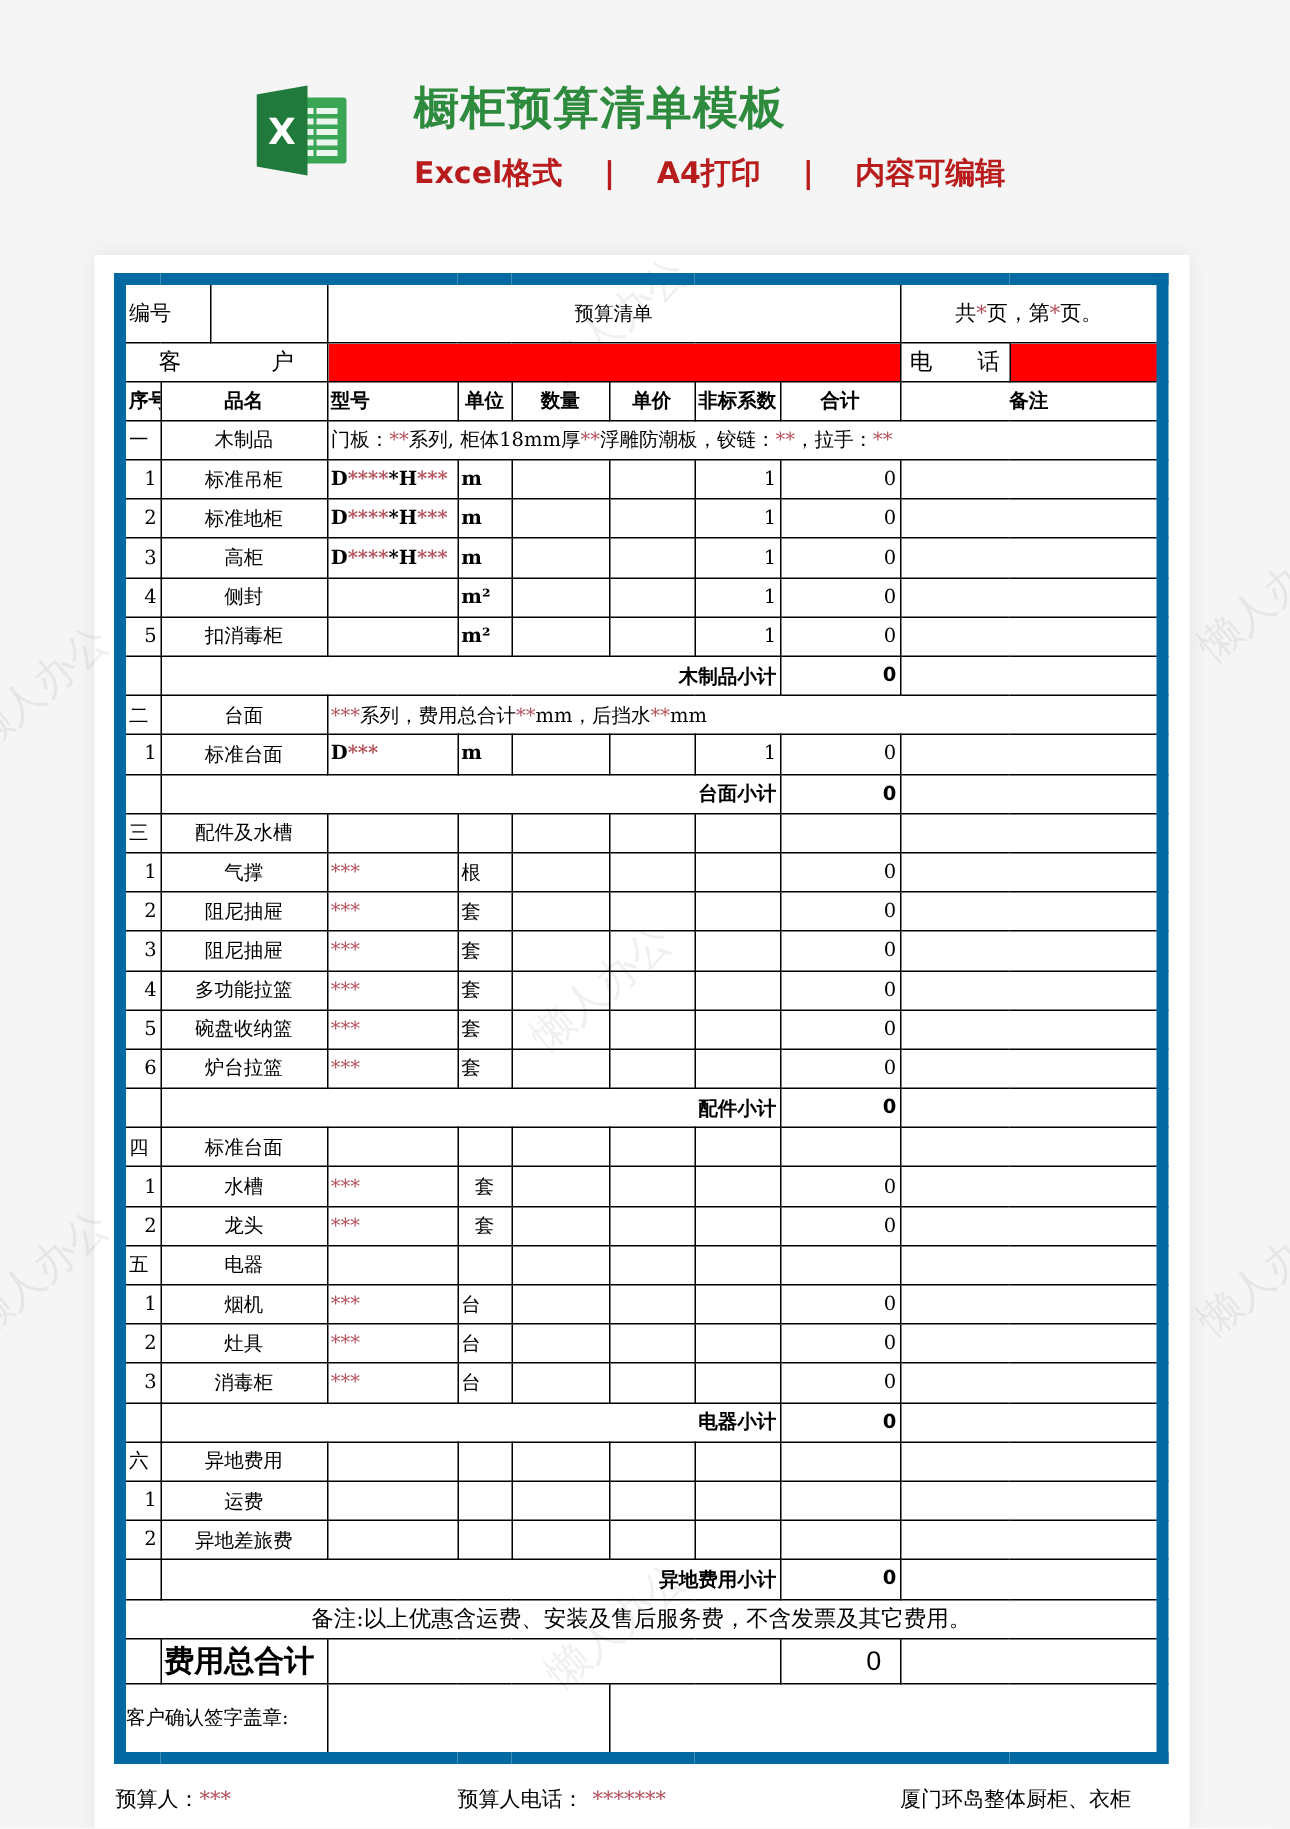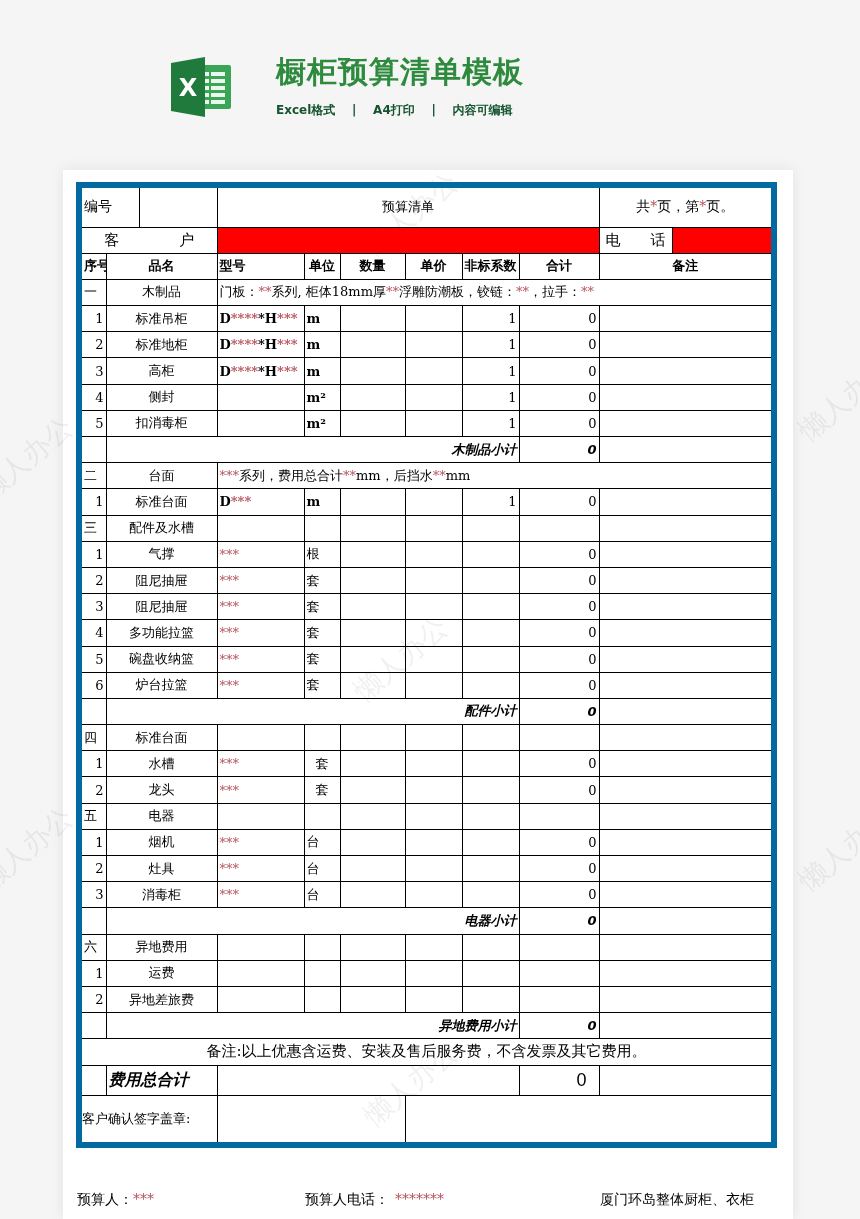--- a/index.html
+++ b/index.html
@@ -8,41 +8,41 @@
     font-family: "DejaVu Serif", "Liberation Serif", serif;
     position: relative; overflow: hidden; color: #000;
   }
   .header { position: absolute; left: 0; top: 0; width: 860px; height: 160px; }
   .xl-icon { position: absolute; left: 171px; top: 56px; width: 62px; height: 62px; }
   .doc-title {
     position: absolute; left: 276px; top: 52px; font-size: 30px; font-weight: bold;
     color: #2e8b3e; font-family: "DejaVu Sans", "Liberation Sans", sans-serif; letter-spacing: 1px;
   }
   .doc-sub {
-    position: absolute; left: 276px; top: 102px; font-size: 12px; font-weight: bold;
-    color: #14532d; font-family: "DejaVu Sans", "Liberation Sans", sans-serif; white-space: pre;
+    position: absolute; left: 276px; top: 102px; font-size: 20px; font-weight: bold;
+    color: #b91c1c; font-family: "DejaVu Sans", "Liberation Sans", sans-serif; white-space: pre;
   }
   .paper {
     position: absolute; left: 63px; top: 170px; width: 730px; height: 1049px;
     background: #fff; box-shadow: 0 0 14px rgba(0,0,0,0.08);
   }
   table.sheet {
     position: absolute; left: 76px; top: 182px; width: 695px;
-    border-collapse: collapse; table-layout: fixed; border: 6px solid #0369a1;
+    border-collapse: collapse; table-layout: fixed; border: 8px solid #0369a1;
   }
   table.sheet td {
     border: 1px solid #000; font-size: 13px; height: 26.2px; padding: 0 2px;
     white-space: nowrap; overflow: hidden; vertical-align: middle;
   }
   .c { text-align: center; }
   .r { text-align: right; }
   .l { text-align: left; }
   .red-bg { background: #ff0000; }
   .star { color: #b5525c; }
-  .bold { font-weight: bold; font-family: "DejaVu Sans", "Liberation Sans", sans-serif; font-style: italic; }
+  .bold { font-weight: bold; font-family: "DejaVu Sans", "Liberation Sans", sans-serif; }
   .small { font-size: 11.5px; font-weight: bold; }
   .big-title { font-size: 27px; text-align: center; }
   .footer-line {
     position: absolute; top: 1191px; font-size: 14px; white-space: nowrap;
   }
   .watermark {
     position: absolute; font-size: 28px; color: rgba(0,0,0,0.06);
     transform: rotate(-40deg); font-family: "DejaVu Sans", sans-serif; pointer-events: none; white-space: nowrap;
   }
 </style>
@@ -197,20 +197,26 @@
     <td class="r">1</td>
     <td colspan="2" class="c">标准台面</td>
     <td class="l small"><span>D</span><span class="star">***</span></td>
     <td class="l small">m</td>
     <td></td>
         <td></td>
     <td class="r">1</td>
     <td class="r">0</td>
     <td colspan="2"></td>
   </tr>
+  <tr>
+    <td></td>
+    <td colspan="7" class="r bold">台面小计</td>
+    <td class="r bold">0</td>
+    <td colspan="2"></td>
+  </tr>
 
   <tr>
     <td class="l">三</td>
     <td colspan="2" class="c">配件及水槽</td>
     <td></td>
         <td></td>
         <td></td>
     <td></td>
         <td></td>
         <td></td>
@@ -413,21 +419,21 @@
     <td class="r bold">0</td>
     <td colspan="2"></td>
   </tr>
 
   <tr>
     <td colspan="11" class="c" style="font-size:15px">备注:以上优惠含运费、安装及售后服务费，不含发票及其它费用。</td>
   </tr>
 
   <tr style="height:30px">
     <td style="height:30px"></td>
-    <td colspan="2" class="l bold" style="font-size:16px">费用总合计</td>
+    <td colspan="2" class="l bold" style="font-size:20px">费用总合计</td>
     <td colspan="5"></td>
     <td class="r" style="font-size:18px;padding-right:12px;font-family:'Liberation Sans',sans-serif">0</td>
     <td colspan="2"></td>
   </tr>
 
   <tr style="height:50px">
     <td colspan="3" class="l" style="height:50px;padding:0;font-size:13px">客户确认签字盖章:</td>
     <td colspan="3"></td>
     <td colspan="5"></td>
   </tr>

